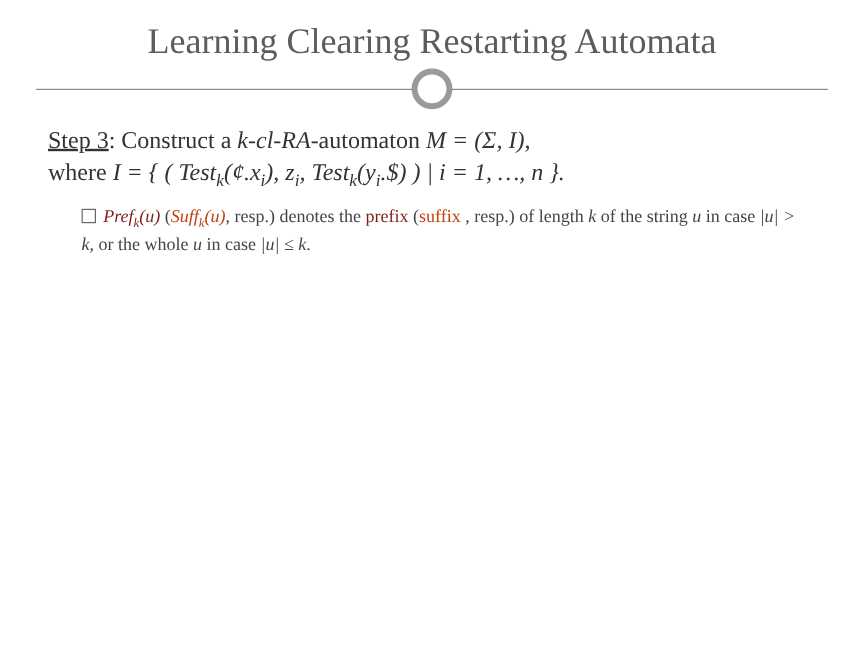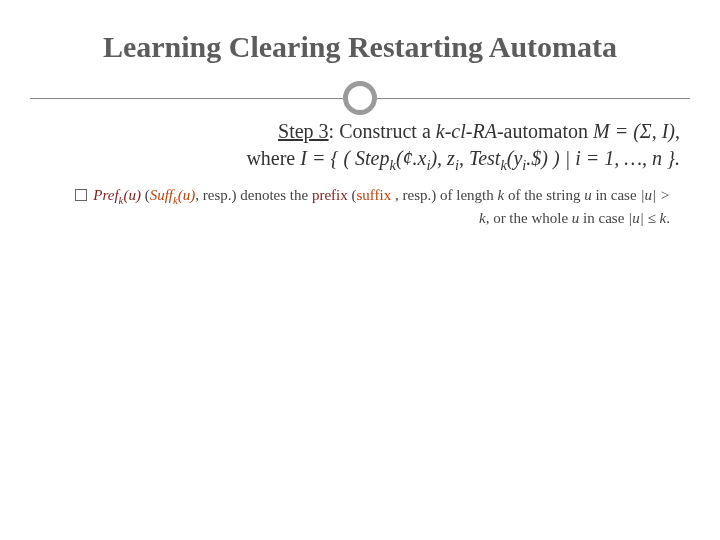--- a/index.html
+++ b/index.html
@@ -18,23 +18,23 @@
     position: relative;
     box-sizing: border-box;
   }
   .header {
     position: relative;
     padding: 18px 30px 0 30px;
     text-align: center;
   }
   .title {
     font-size: 30px;
-    font-weight: bold;
+    font-weight: normal;
     color: #5c5c5c;
-    margin: 12px;
+    margin: 0;
     padding-bottom: 22px;
   }
   .divider-wrap {
     position: relative;
     height: 0;
   }
   .divider {
     border: none;
     border-top: 1.5px solid #888;
     margin: 0 30px;
@@ -45,25 +45,24 @@
     transform: translateX(-50%);
     top: -17px;
     width: 34px;
     height: 34px;
     border-radius: 50%;
     background: #fff;
     border: 5px solid #9a9a9a;
     box-sizing: border-box;
   }
   .content {
-    padding: 20px 40px 0 40px;
+    padding: 30px 40px 0 40px;
     font-size: 20px;
     line-height: 1.35;
     color: #333;
-    text-align: right;
   }
   .step-block {
     margin-bottom: 10px;
   }
   .step-label {
     text-decoration: underline;
   }
   .italic { font-style: italic; }
   .sub-block {
     font-size: 15px;
@@ -100,21 +99,21 @@
   <div class="divider-wrap">
     <hr class="divider">
     <div class="circle"></div>
   </div>
 
   <div class="content">
 
     <div class="step-block">
       <span class="step-label">Step 3</span><span>: Construct a </span><span class="italic">k-cl-RA</span><span>-automaton </span><span class="italic">M = (Σ, I)</span><span>,</span>
       <br>
-      <span>where </span><span class="italic">I = { ( Step</span><span class="subk">k</span><span class="italic">(¢.x</span><span class="subi">i</span><span class="italic">), z</span><span class="subi">i</span><span class="italic">, Test</span><span class="subk">k</span><span class="italic">(y</span><span class="subi">i</span><span class="italic">.$) ) | i = 1, …, n }.</span>
+      <span>where </span><span class="italic">I = { ( Test</span><span class="subk">k</span><span class="italic">(¢.x</span><span class="subi">i</span><span class="italic">), z</span><span class="subi">i</span><span class="italic">, Test</span><span class="subk">k</span><span class="italic">(y</span><span class="subi">i</span><span class="italic">.$) ) | i = 1, …, n }.</span>
     </div>
 
     <div class="sub-block">
       <span class="bullet-box"></span><span class="red">Pref</span><span class="red subk">k</span><span class="red">(u)</span><span> (</span><span class="green">Suff</span><span class="green subk">k</span><span class="green">(u)</span><span>, resp.) denotes the </span><span class="red" style="font-style:normal">prefix</span><span> (</span><span class="green" style="font-style:normal">suffix</span><span> , resp.) of length </span><span class="italic">k</span><span> of the string </span><span class="italic">u</span><span> in case </span><span class="italic">|u|</span><span class="italic"> &gt; </span><span class="italic">k</span><span>, or the whole </span><span class="italic">u</span><span> in case </span><span class="italic">|u|</span><span class="italic"> ≤ </span><span class="italic">k</span><span>.</span>
     </div>
 
 
   </div>
 </div>
 

